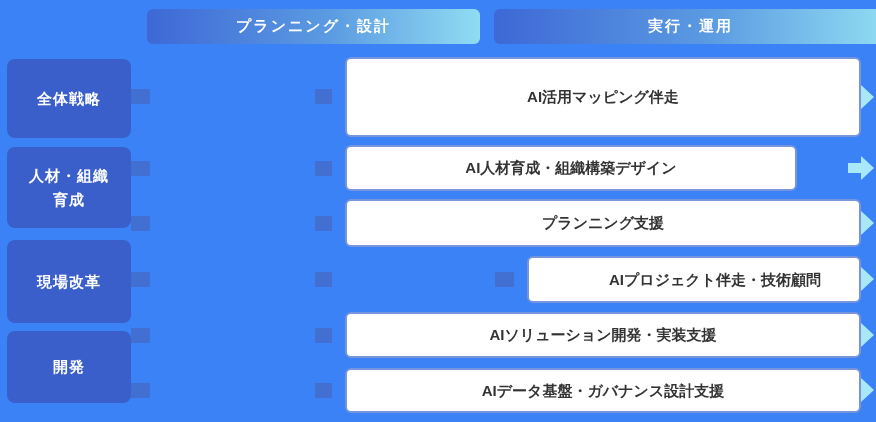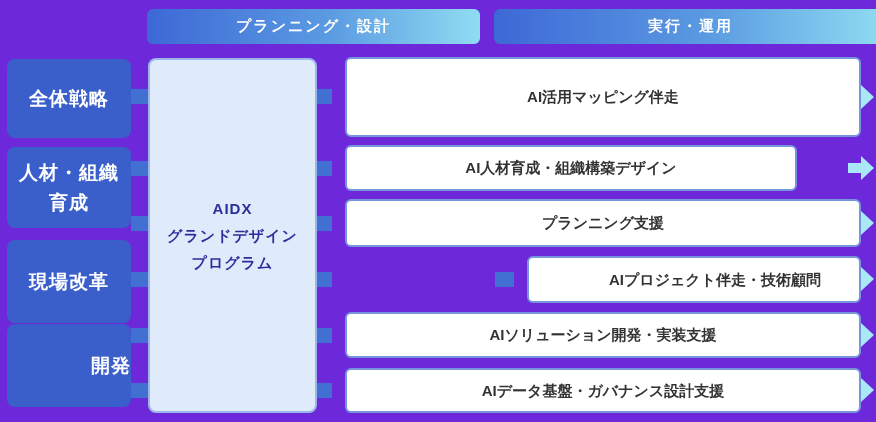--- a/index.html
+++ b/index.html
@@ -1,21 +1,21 @@
 <!DOCTYPE html>
 <html><head>
 <meta charset="utf-8">
 <style>
   * { margin: 0; padding: 0; box-sizing: border-box; }
   html, body { background: #ffffff; }
   .stage {
     position: relative;
     width: 876px;
     height: 422px;
-    background: #6d28d9;
+    background: #3b82f6;
     font-family: "Liberation Sans", "DejaVu Sans", sans-serif;
     overflow: hidden;
   }
   
   .phase {
     position: absolute;
     top: 9px;
     height: 35px;
     border-radius: 6px;
     background: linear-gradient(90deg, #3d68d6 0%, #5b9be2 55%, #90dcf2 100%);
@@ -31,33 +31,33 @@
   .phase-2 { left: 494px; width: 393px; border-radius: 6px; }
   
   .category {
     position: absolute;
     left: 7px;
     width: 124px;
     background: #3a5fca;
     border-radius: 8px;
     color: #ffffff;
     font-weight: bold;
-    font-size: 19px;
+    font-size: 15px;
     letter-spacing: 1px;
     line-height: 1.55;
     text-align: center;
     white-space: pre-line;
     display: flex;
     align-items: center;
     justify-content: center;
   }
   .cat-1 { top: 59px;  height: 79px; }
   .cat-2 { top: 147px; height: 81px; }
   .cat-3 { top: 240px; height: 83px; }
-  .cat-4 { top: 324px; height: 83px; justify-content: flex-end; }
+  .cat-4 { top: 331px; height: 72px; }
   
   .program {
     position: absolute;
     left: 148px;
     top: 58px;
     width: 169px;
     height: 355px;
     background: #dfeafb;
     border: 2px solid #9db6ea;
     border-radius: 8px;
@@ -153,25 +153,20 @@
     <span>開発</span>
   </div>
 
   <div class="conn conn-l cy-1"></div>
   <div class="conn conn-l cy-2"></div>
   <div class="conn conn-l cy-3"></div>
   <div class="conn conn-l cy-4"></div>
   <div class="conn conn-l cy-5"></div>
   <div class="conn conn-l cy-6"></div>
 
-  <div class="program">
-    <span>AIDX
-グランドデザイン
-プログラム</span>
-  </div>
 
   <div class="conn conn-r cy-1"></div>
   <div class="conn conn-r cy-2"></div>
   <div class="conn conn-r cy-3"></div>
   <div class="conn conn-r cy-4"></div>
   <div class="conn conn-r cy-5"></div>
   <div class="conn conn-r cy-6"></div>
   <div class="conn conn-mid4"></div>
 
   <div class="service svc-1">

